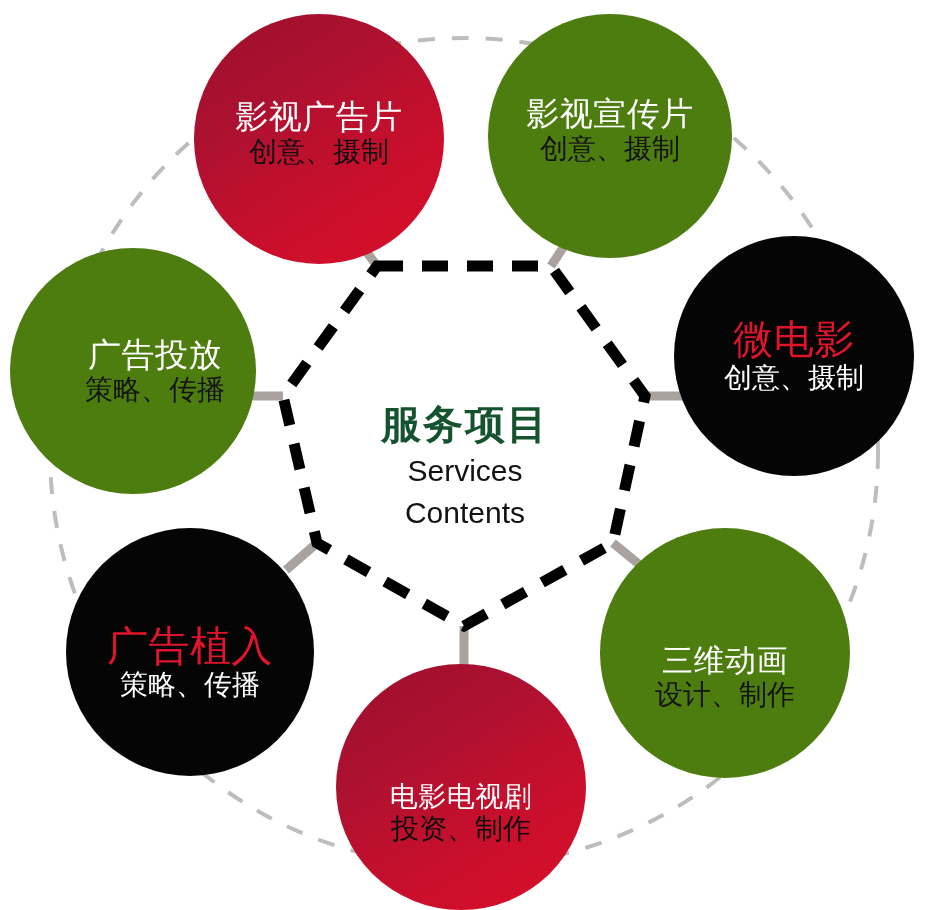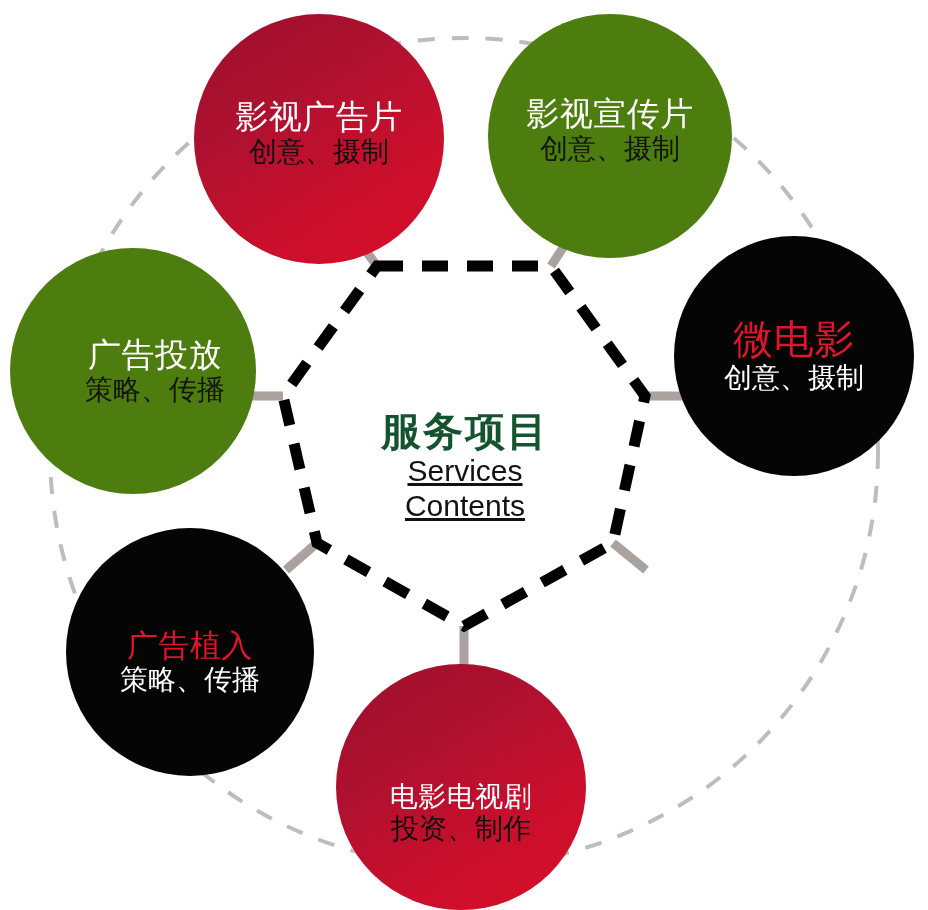--- a/index.html
+++ b/index.html
@@ -82,21 +82,21 @@
   #node-tvc       .title { font-size: 33px; }
   #node-tvc       .sub   { font-size: 28px; }
   #node-promo     .title { font-size: 33px; }
   #node-promo     .sub   { font-size: 28px; }
   #node-micro     .title { font-size: 40px; }
   #node-micro     .sub   { font-size: 28px; }
   #node-3d        .title { font-size: 31px; }
   #node-3d        .sub   { font-size: 28px; }
   #node-filmtv    .title { font-size: 28px; }
   #node-filmtv    .sub   { font-size: 28px; }
-  #node-placement .title { font-size: 31px; }
+  #node-placement .title { font-size: 41px; }
   #node-placement .sub   { font-size: 28px; }
   #node-adbuy     .title { font-size: 33px; }
   #node-adbuy     .sub   { font-size: 28px; }
 
   
   #node-tvc       .stack { transform: translateY(-6px); }
   #node-promo     .stack { transform: translateY(-6px); }
   #node-micro     .stack { transform: translateY(0px); }
   #node-3d        .stack { transform: translateY(24px); }
   #node-filmtv    .stack { transform: translateY(26px); }
@@ -123,22 +123,22 @@
     color: #14532d;
     letter-spacing: 2px;
     line-height: 1.1;
     white-space: nowrap;
     text-align: center;
   }
   #hub .hub-en {
     font-size: 30px;
     color: #121212;
     line-height: 1.18;
-    white-space: nowrap;
-    text-decoration: underline;
+    margin-top: 7px;
+    white-space: nowrap;
   }
 </style>
 </head>
 <body>
 
 <div id="stage">
 
   <svg id="ring-svg" viewBox="0 0 928 910">
 
     <circle cx="464" cy="452" r="414" fill="none" stroke="#bdbdbd" stroke-width="4" stroke-dasharray="17 17" stroke-linecap="butt"></circle>
@@ -178,20 +178,26 @@
     </div>
   </div>
 
   <div id="node-micro" class="node pal-black">
     <div class="stack">
       <div class="title">微电影</div>
       <div class="sub">创意、摄制</div>
     </div>
   </div>
 
+  <div id="node-3d" class="node pal-gray">
+    <div class="stack">
+      <div class="title">三维动画</div>
+      <div class="sub">设计、制作</div>
+    </div>
+  </div>
 
   <div id="node-filmtv" class="node pal-red pal-red-white-sub">
     <div class="stack">
       <div class="title">电影电视剧</div>
       <div class="sub">投资、制作</div>
     </div>
   </div>
 
   <div id="node-placement" class="node pal-black">
     <div class="stack">

